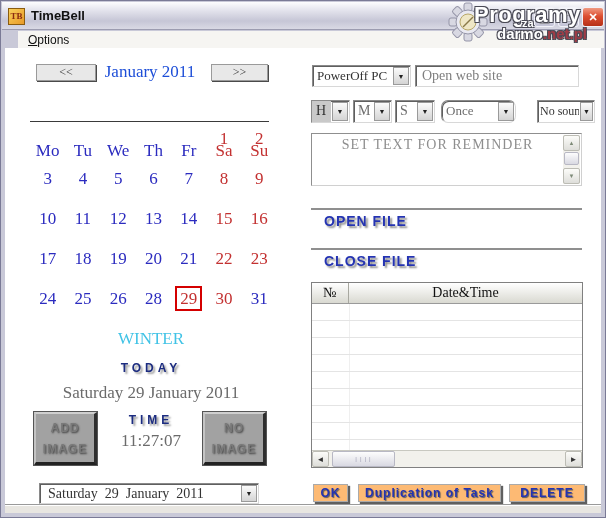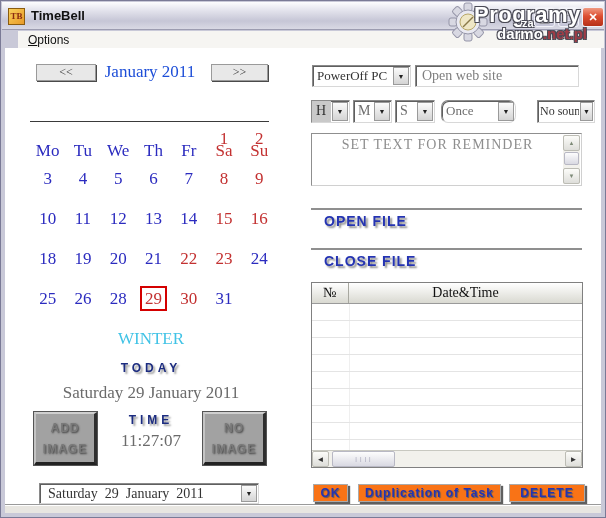--- a/index.html
+++ b/index.html
@@ -122,21 +122,21 @@
   .t-row { height: 17px; border-bottom: 1px solid #e4e4e4; position: relative; }
   .t-row::after { content: ""; position: absolute; left: 37px; top: 0; bottom: 0; width: 1px; background: #efefef; }
   .hscroll { height: 17px; background: #f2f1ec; border-top: 1px solid #c8c8c0; position: relative; }
   .hbtn { position: absolute; top: 0; width: 17px; height: 16px; background: linear-gradient(180deg,#fcfcf9,#dededa); border: 1px solid #bcbcb4; border-radius: 2px;
           display: flex; align-items: center; justify-content: center; font-size: 8px; color: #333; }
   .hthumb { position: absolute; left: 20px; top: 0; width: 63px; height: 16px; background: linear-gradient(180deg,#fdfdfd,#d9d9e2); border: 1px solid #b8b8c4; border-radius: 2px;
             display: flex; align-items: center; justify-content: center; font: 6px "Liberation Mono", monospace; color: #9a9ab0; letter-spacing: 1px; }
 
   
   .action-btn {
-    background: #f97316; border: 1px solid #aaa;
+    background: #fdba74; border: 1px solid #aaa;
     box-shadow: 2px 2px 1px rgba(55,55,55,.8);
     display: flex; align-items: center; justify-content: center;
   }
   .action-btn span { font: bold 12px "Liberation Sans", sans-serif; color: #2433b2; letter-spacing: 1px; text-shadow: 1px 1px 1px #5a5a5a; }
 
   .gear-svg { position: absolute; left: 0; top: 0; }
 </style>
 </head>
 <body>
 
@@ -214,20 +214,21 @@
       <div class="cal-cell">7</div>
       <div class="cal-cell weekend">8</div>
       <div class="cal-cell weekend">9</div>
       <div class="cal-cell">10</div>
       <div class="cal-cell">11</div>
       <div class="cal-cell">12</div>
       <div class="cal-cell">13</div>
       <div class="cal-cell">14</div>
       <div class="cal-cell weekend">15</div>
       <div class="cal-cell weekend">16</div>
+      <div class="cal-cell">17</div>
       <div class="cal-cell">18</div>
       <div class="cal-cell">19</div>
       <div class="cal-cell">20</div>
       <div class="cal-cell">21</div>
       <div class="cal-cell weekend">22</div>
       <div class="cal-cell weekend">23</div>
       <div class="cal-cell">24</div>
       <div class="cal-cell">25</div>
       <div class="cal-cell">26</div>
       <div class="cal-cell">28</div>

